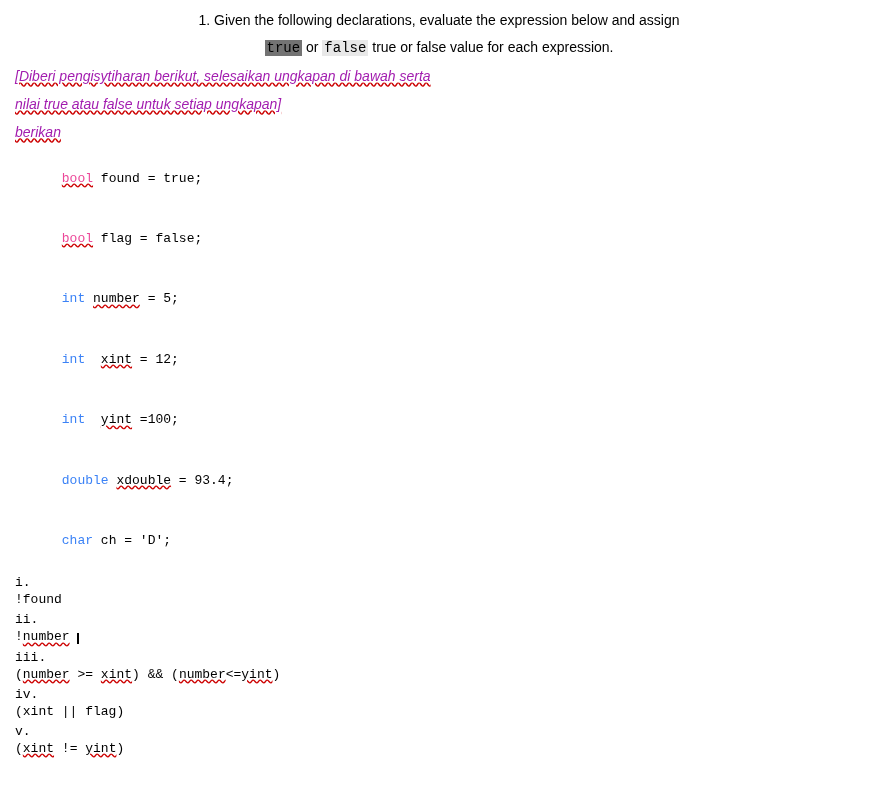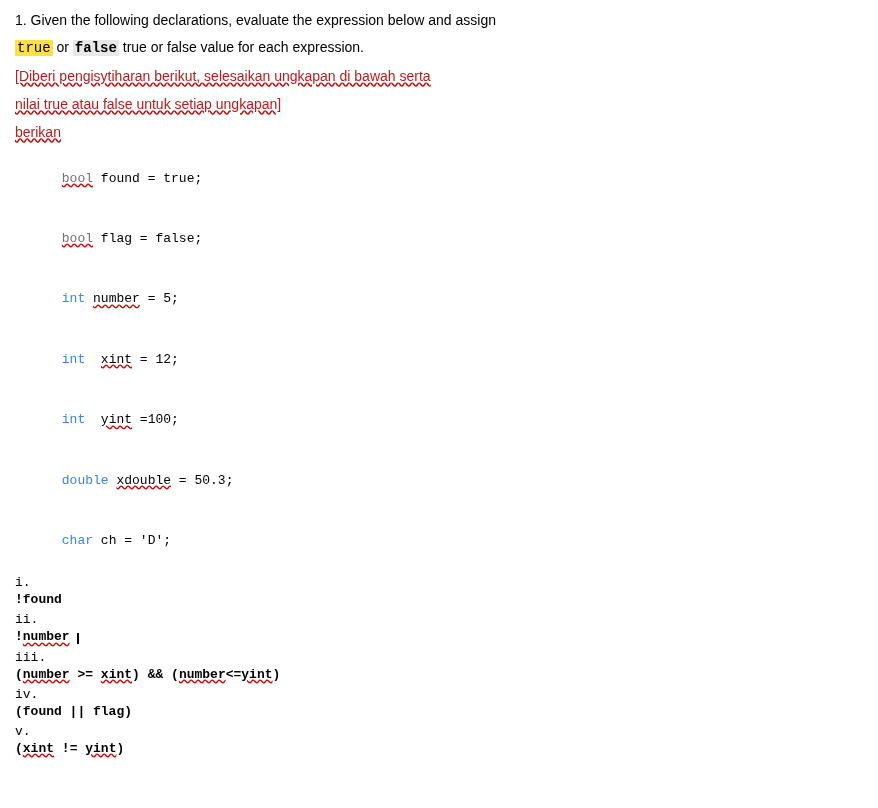--- a/index.html
+++ b/index.html
@@ -15,24 +15,26 @@
       color: #000;
       padding: 10px 15px;
       width: 878px;
       min-height: 808px;
     }
 
     .question-text {
       font-size: 14px;
       line-height: 1.5;
       margin-bottom: 6px;
+      text-align: center;
     }
 
     .italic-malay {
-      color: #b91c1c;
+      font-style: italic;
+      color: #a21caf;
       text-decoration: underline;
       text-decoration-color: #cc0000;
       text-decoration-style: wavy;
       line-height: 1.7;
       margin-bottom: 4px;
       font-size: 14px;
     }
 
     .code-block {
       font-family: 'Courier New', Courier, monospace;
@@ -40,21 +42,21 @@
       line-height: 1.55;
       margin-top: 4px;
     }
 
     .code-line {
       display: block;
       white-space: pre;
     }
 
     .keyword {
-      color: #737373;
+      color: #ec4899;
       text-decoration: underline wavy #cc0000;
     }
 
     .keyword-plain {
       color: #3b82f6;
     }
 
     .var-underline {
       text-decoration: underline wavy #cc0000;
     }
@@ -62,41 +64,40 @@
     .section-label {
       font-family: 'Courier New', Courier, monospace;
       font-size: 13px;
       margin-top: 2px;
     }
 
     .expr-line {
       font-family: 'Courier New', Courier, monospace;
       font-size: 13px;
       line-height: 1.55;
-      font-weight: bold;
     }
 
     @keyframes blink {
       50% { border-color: transparent; }
     }
   </style>
 </head>
 <body>
 
 <div>
 
   <div class="question-text">
     <span>1.</span>
     <span>Given the following declarations, evaluate the expression below and assign</span>
   </div>
 
   <div class="question-text">
-    <span style="font-family: 'Courier New', monospace; background:#fde047; padding: 0 2px;">true</span>
+    <span style="font-family: 'Courier New', monospace; background:#737373; padding: 0 2px;">true</span>
     <span> or </span>
-    <span style="font-family: 'Courier New', monospace; background:#e8e8e8; padding: 0 2px; font-weight: bold;">false</span>
+    <span style="font-family: 'Courier New', monospace; background:#e8e8e8; padding: 0 2px;">false</span>
     <span>true or false value for each expression.</span>
   </div>
 
   <div class="italic-malay">
     <span>[Diberi pengisytiharan berikut, selesaikan ungkapan di bawah serta</span>
   </div>
   <div class="italic-malay">
     <span>nilai true atau false untuk setiap ungkapan]</span>
   </div>
   <div class="italic-malay">
@@ -119,21 +120,21 @@
 
     <span class="code-line">
       <span class="keyword-plain">int</span><span>  </span><span class="var-underline">xint</span><span> = 12;</span>
     </span>
 
     <span class="code-line">
       <span class="keyword-plain">int</span><span>  </span><span class="var-underline">yint</span><span> =100;</span>
     </span>
 
     <span class="code-line">
-      <span class="keyword-plain">double</span><span> </span><span class="var-underline">xdouble</span><span> = 50.3;</span>
+      <span class="keyword-plain">double</span><span> </span><span class="var-underline">xdouble</span><span> = 93.4;</span>
     </span>
 
 
     <span class="code-line">
       <span class="keyword-plain">char</span><span> ch = 'D';</span>
     </span>
 
   </div>
 
   <div style="margin-top: 4px;">
@@ -141,20 +142,20 @@
     <div class="section-label">i.</div>
     <div class="expr-line">!found</div>
 
     <div class="section-label">ii.</div>
     <div class="expr-line">!<span class="var-underline">number</span> <span style="border-right: 2px solid #000; display:inline-block; height:0.9em; vertical-align:text-bottom;"></span></div>
 
     <div class="section-label">iii.</div>
     <div class="expr-line">(<span class="var-underline">number</span> &gt;= <span class="var-underline">xint</span>) &amp;&amp; (<span class="var-underline">number</span>&lt;=<span class="var-underline">yint</span>)</div>
 
     <div class="section-label">iv.</div>
-    <div class="expr-line">(found || flag)</div>
+    <div class="expr-line">(xint || flag)</div>
 
     <div class="section-label">v.</div>
     <div class="expr-line">(<span class="var-underline">xint</span>  != <span class="var-underline">yint</span>)</div>
 
   </div>
 
 </div>
 
 </body></html>

